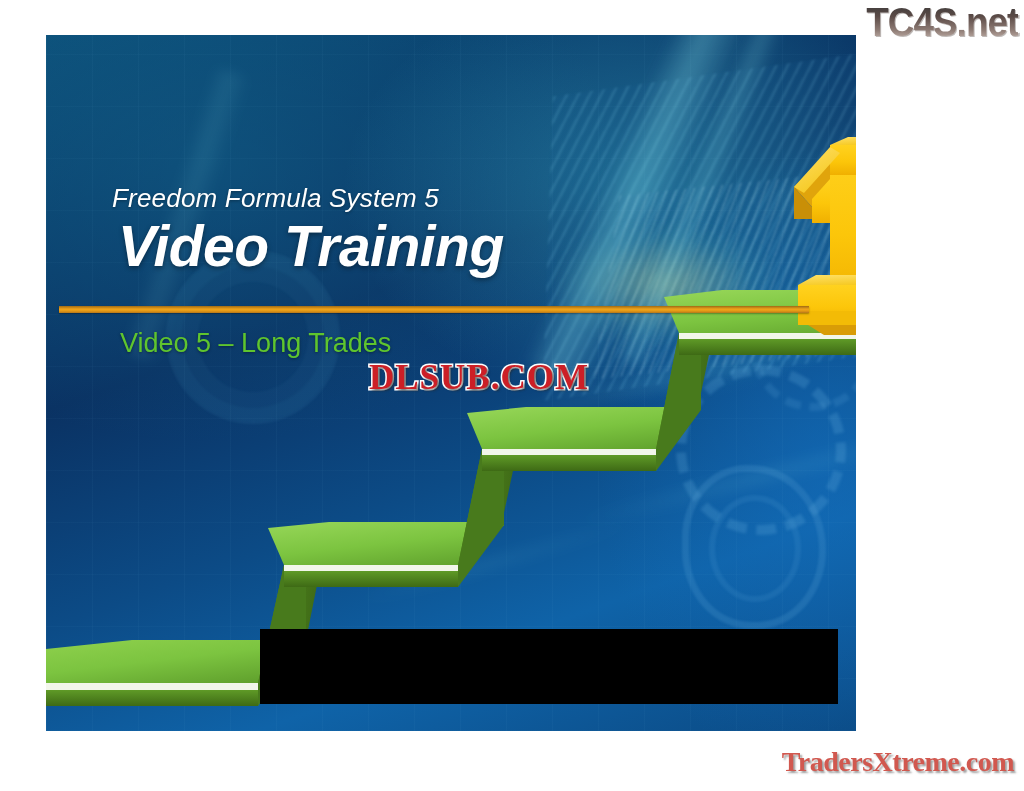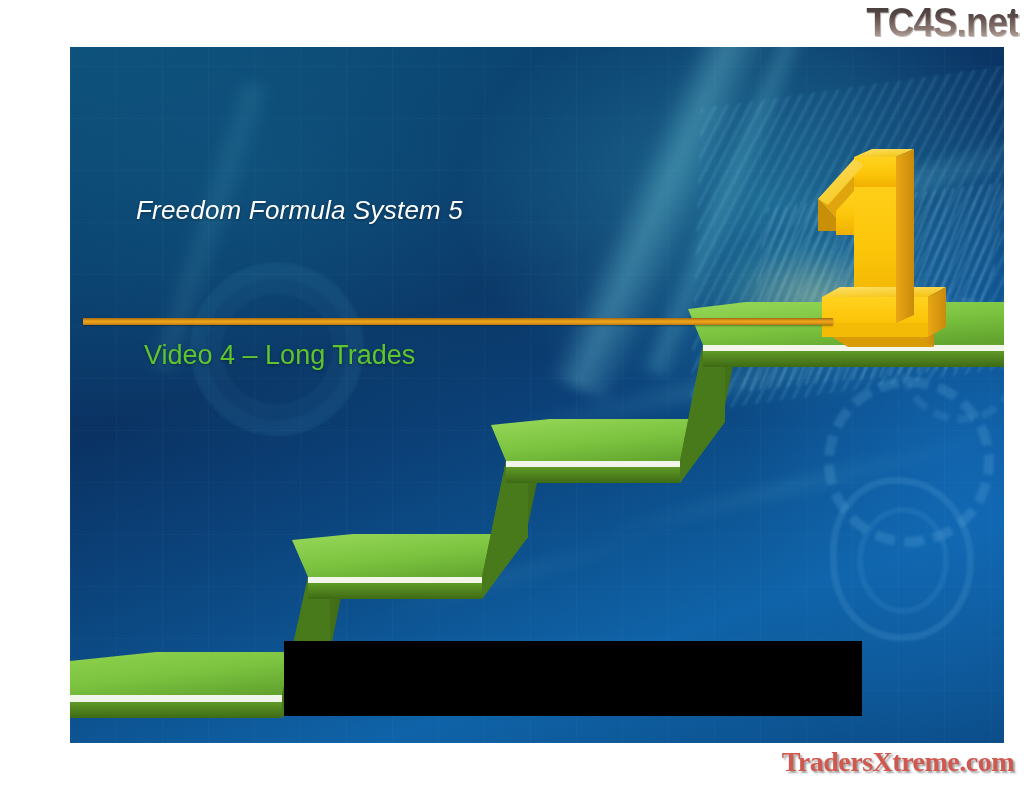--- a/index.html
+++ b/index.html
@@ -64,30 +64,29 @@
     white-space: nowrap;
     -webkit-text-stroke: 2px #ffffff;
     paint-order: stroke fill;
     text-shadow: 2px 2px 2px rgba(80,80,80,0.55);
   }
 
   
   #slide {
     position: absolute;
     left: 46px;
-    top: 47px;
-    width: 934px;
+    top: 35px;
+    width: 810px;
     height: 696px;
     overflow: hidden;
     background:
       radial-gradient(ellipse 420px 300px at 74% 22%, rgba(60,190,215,0.42) 0%, rgba(30,130,180,0.0) 72%),
       radial-gradient(ellipse 300px 420px at 96% 62%, rgba(20,110,190,0.55) 0%, rgba(10,60,120,0.0) 75%),
       radial-gradient(ellipse 520px 360px at 20% 18%, rgba(18,95,135,0.55) 0%, rgba(8,45,85,0.0) 78%),
       linear-gradient(160deg, #0c4f79 0%, #0a3f6d 18%, #0a3263 38%, #0c4b86 60%, #0f63a8 78%, #0b4a84 100%);
-    margin-left: 24px;
   }
 
   
   .bg-layer { position: absolute; inset: 0; pointer-events: none; }
 
   .ray {
     position: absolute;
     background: linear-gradient(90deg, rgba(120,220,235,0) 0%, rgba(140,230,240,0.30) 45%, rgba(120,220,235,0) 100%);
     filter: blur(6px);
   }
@@ -363,20 +362,22 @@
         <polygon points="118,150 136,140 136,180 118,190" fill="url(#goldside)"></polygon>
         <rect x="12" y="176" width="106" height="14" fill="#f3bb06"></rect>
 
         <polygon points="44,10 62,2 104,2 86,10" fill="url(#goldtop)"></polygon>
         <polygon points="86,10 104,2 104,168 86,176" fill="url(#goldside)"></polygon>
       </g>
     </svg>
   </div>
 
   <div id="eyebrow">Freedom Formula System 5</div>
+  <div id="main-title">Video Training</div>
   <div id="divider-bar"></div>
-  <div id="subtitle">Video 4 – Long Trades</div>
-
+  <div id="subtitle">Video 5 – Long Trades</div>
+
+  <div id="dlsub-watermark">DLSUB.COM</div>
 
   <div id="redaction-bar"></div>
 </div>
 
 <div id="bottom-watermark">TradersXtreme.com</div>
 
 </body></html>

